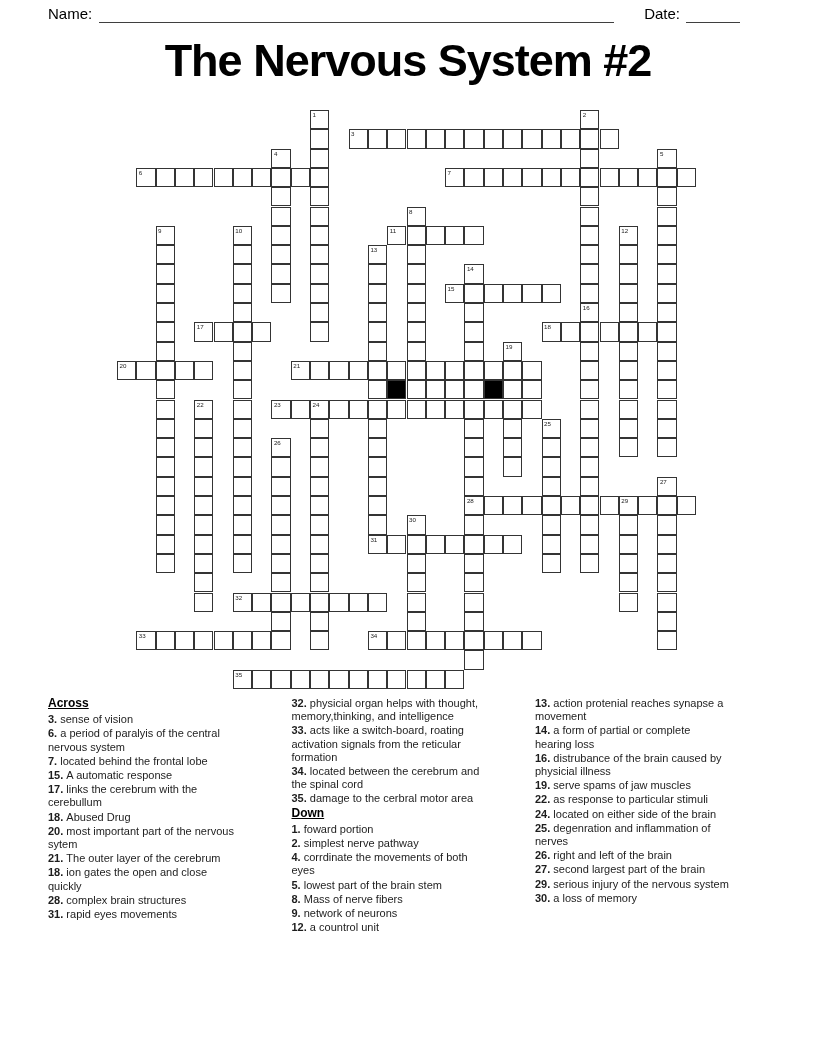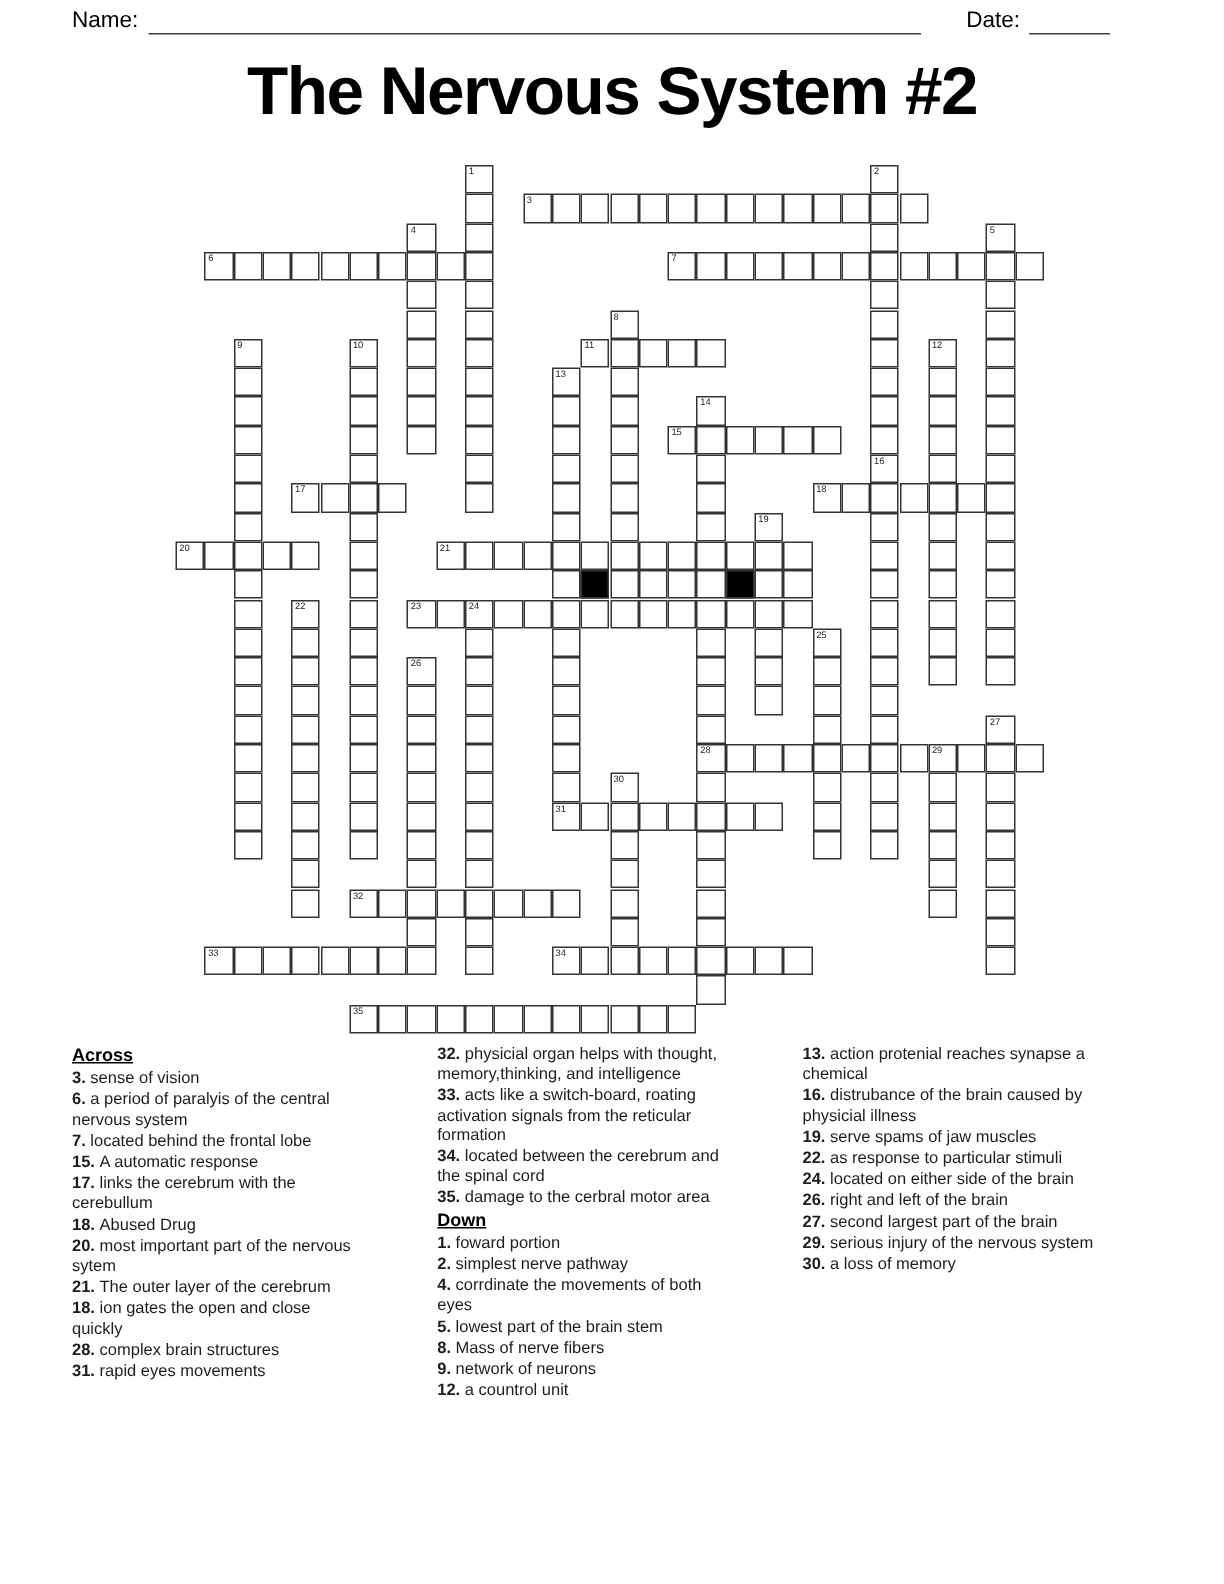--- a/index.html
+++ b/index.html
@@ -515,24 +515,28 @@
       <div class="clue"><span class="cn">2. </span><span class="ct">simplest nerve pathway</span></div>
       <div class="clue"><span class="cn">4. </span><span class="ct">corrdinate the movements of both
 eyes</span></div>
       <div class="clue"><span class="cn">5. </span><span class="ct">lowest part of the brain stem</span></div>
       <div class="clue"><span class="cn">8. </span><span class="ct">Mass of nerve fibers</span></div>
       <div class="clue"><span class="cn">9. </span><span class="ct">network of neurons</span></div>
       <div class="clue"><span class="cn">12. </span><span class="ct">a countrol unit</span></div>
     </div>
     <div class="clue-col">
       <div class="clue"><span class="cn">13. </span><span class="ct">action protenial reaches synapse a
-chemical</span></div>
+movement</span></div>
+      <div class="clue"><span class="cn">14. </span><span class="ct">a form of partial or complete
+hearing loss</span></div>
       <div class="clue"><span class="cn">16. </span><span class="ct">distrubance of the brain caused by
 physicial illness</span></div>
       <div class="clue"><span class="cn">19. </span><span class="ct">serve spams of jaw muscles</span></div>
       <div class="clue"><span class="cn">22. </span><span class="ct">as response to particular stimuli</span></div>
       <div class="clue"><span class="cn">24. </span><span class="ct">located on either side of the brain</span></div>
+      <div class="clue"><span class="cn">25. </span><span class="ct">degenration and inflammation of
+nerves</span></div>
       <div class="clue"><span class="cn">26. </span><span class="ct">right and left of the brain</span></div>
       <div class="clue"><span class="cn">27. </span><span class="ct">second largest part of the brain</span></div>
       <div class="clue"><span class="cn">29. </span><span class="ct">serious injury of the nervous system</span></div>
       <div class="clue"><span class="cn">30. </span><span class="ct">a loss of memory</span></div>
     </div>
   </div>
 
 </body></html>

